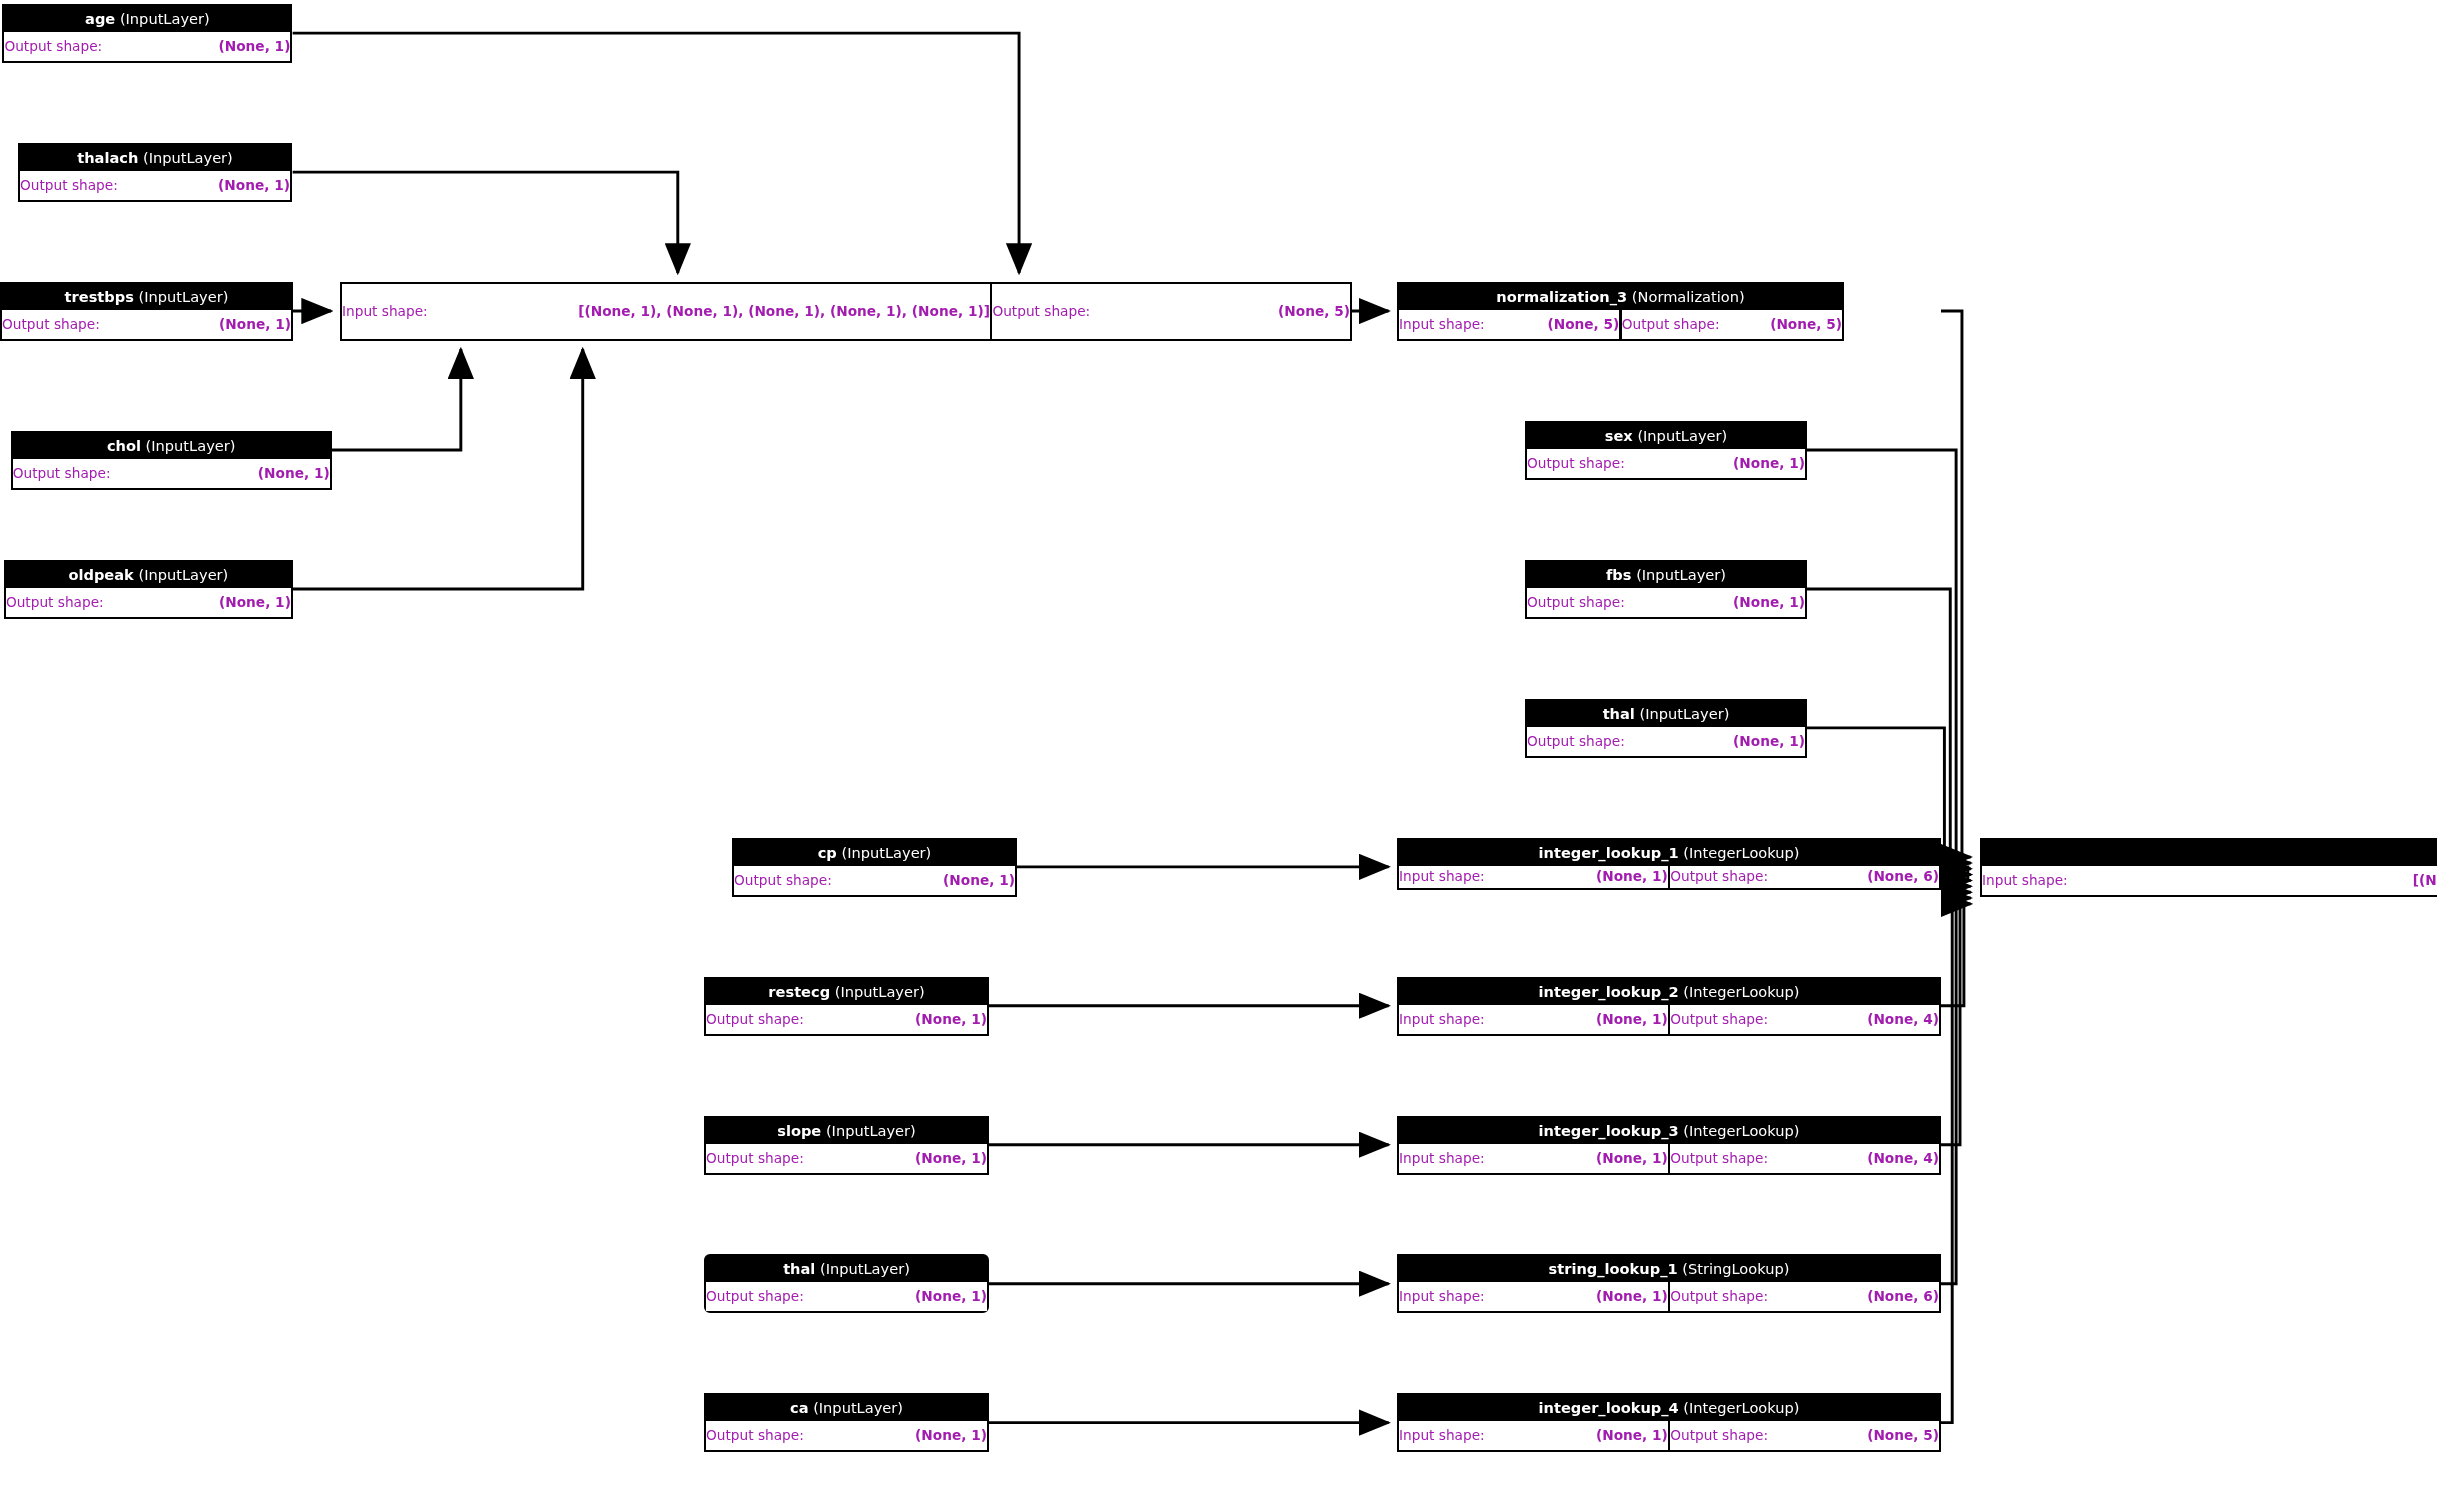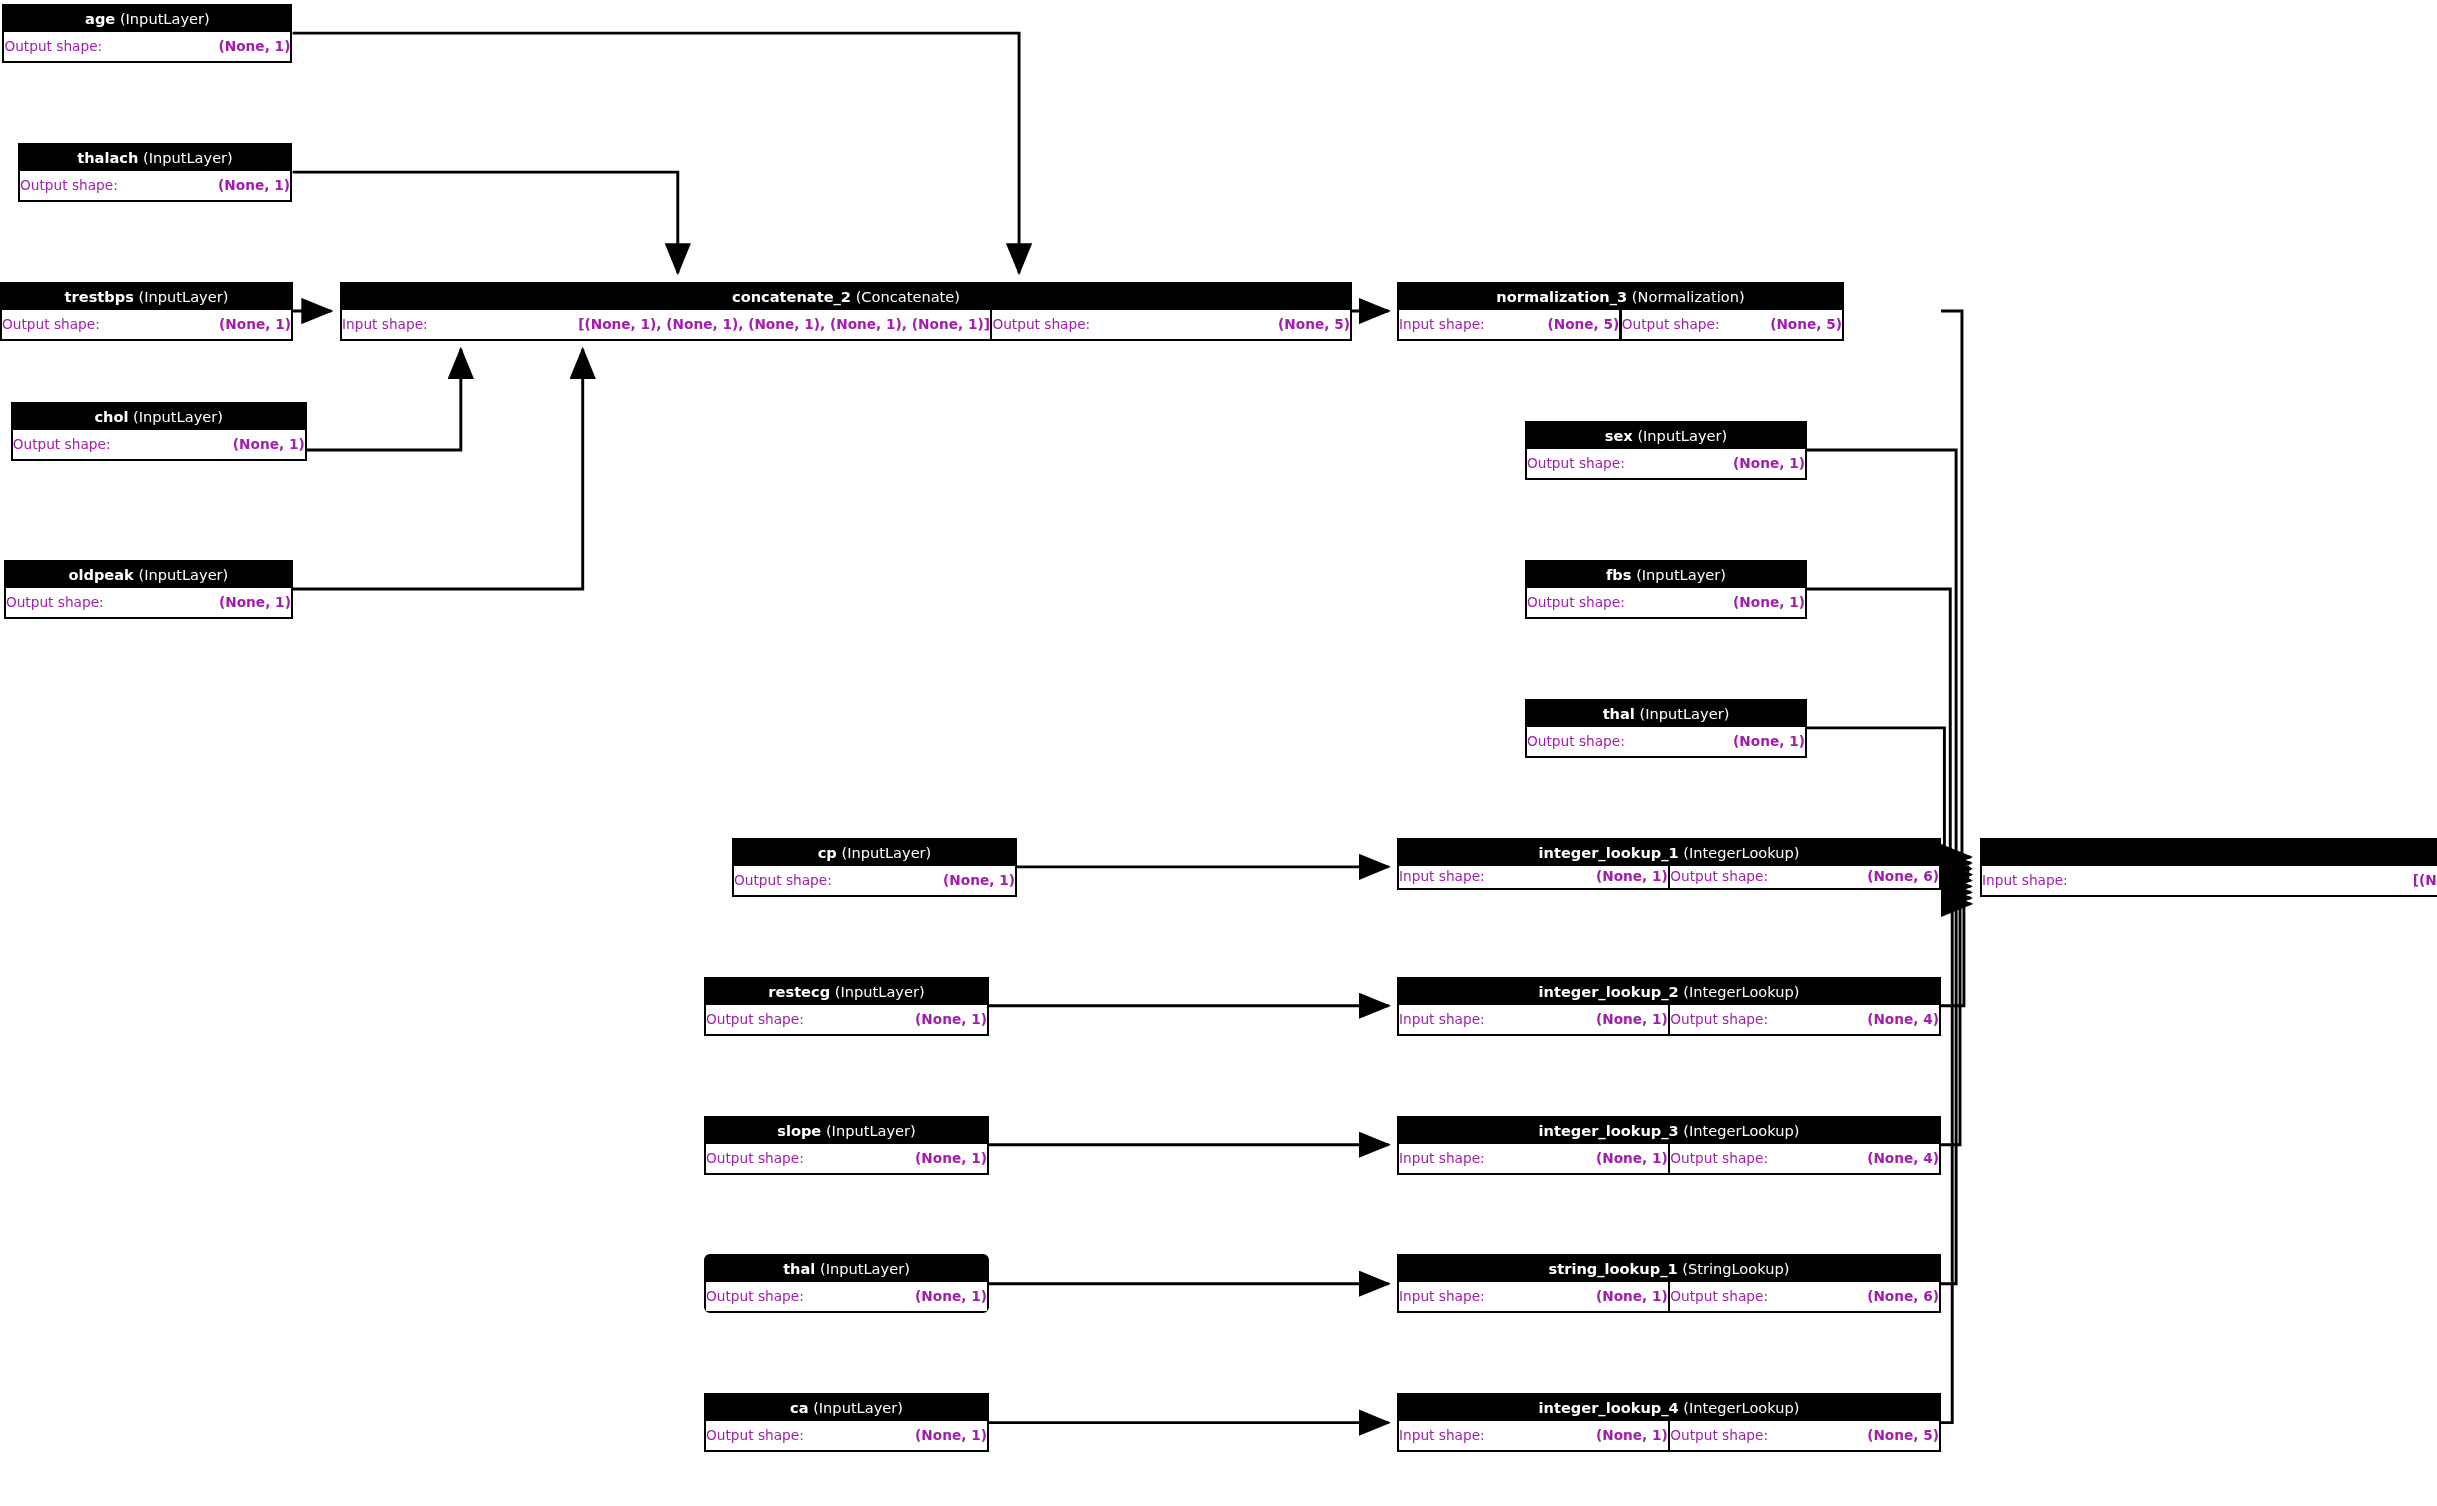--- a/index.html
+++ b/index.html
@@ -148,21 +148,21 @@
     <div class="title">
       <span class="nm">trestbps</span>&nbsp;<span class="ty">(InputLayer)</span>
     </div>
     <div class="shapes">
       <div class="cell">
         <span class="lbl">Output shape:</span>&nbsp;<span class="val">(None, 1)</span>
       </div>
     </div>
   </div>
 
-  <div class="node n-input" style="left:10.7px;top:402px;width:296px;height:59px;">
+  <div class="node n-input" style="left:10.7px;top:431px;width:321px;height:59px;">
     <div class="title">
       <span class="nm">chol</span>&nbsp;<span class="ty">(InputLayer)</span>
     </div>
     <div class="shapes">
       <div class="cell">
         <span class="lbl">Output shape:</span>&nbsp;<span class="val">(None, 1)</span>
       </div>
     </div>
   </div>
 
@@ -171,23 +171,20 @@
       <span class="nm">oldpeak</span>&nbsp;<span class="ty">(InputLayer)</span>
     </div>
     <div class="shapes">
       <div class="cell">
         <span class="lbl">Output shape:</span>&nbsp;<span class="val">(None, 1)</span>
       </div>
     </div>
   </div>
 
   <div class="node n-proc" style="left:340px;top:282px;width:1012px;height:59px;">
-    <div class="title">
-      <span class="nm">concatenate_2</span>&nbsp;<span class="ty">(Concatenate)</span>
-    </div>
     <div class="shapes">
       <div class="cell" style="flex:0 0 648px;">
         <span class="lbl">Input shape:</span>&nbsp;<span class="val">[(None, 1), (None, 1), (None, 1), (None, 1), (None, 1)]</span>
       </div>
       <div class="cell">
         <span class="lbl">Output shape:</span>&nbsp;<span class="val">(None, 5)</span>
       </div>
     </div>
   </div>
 

